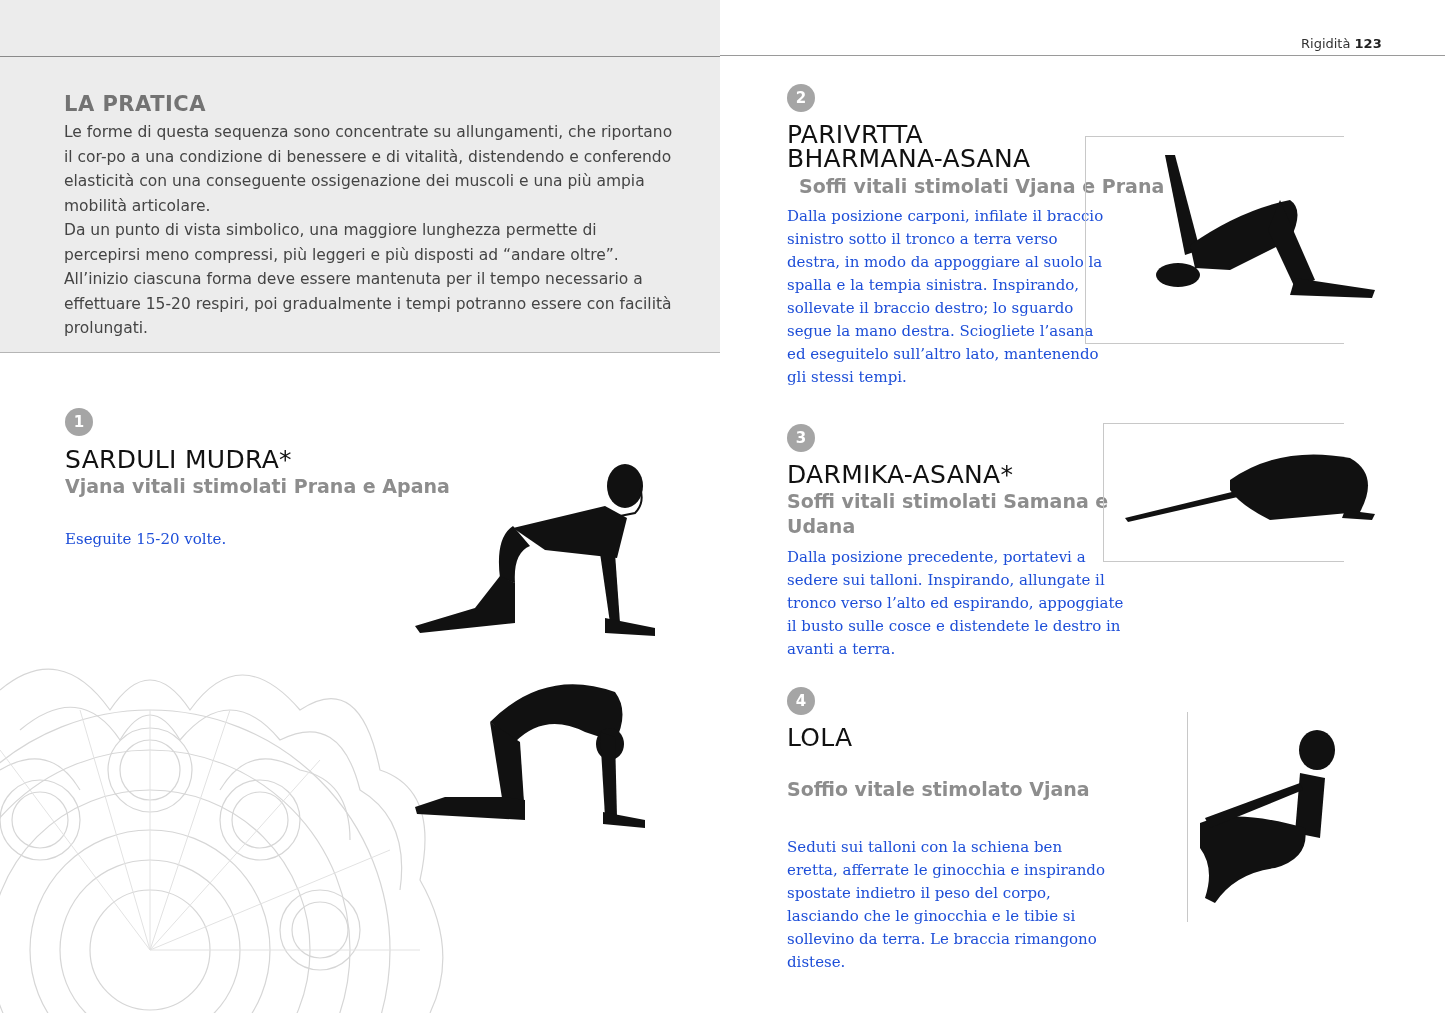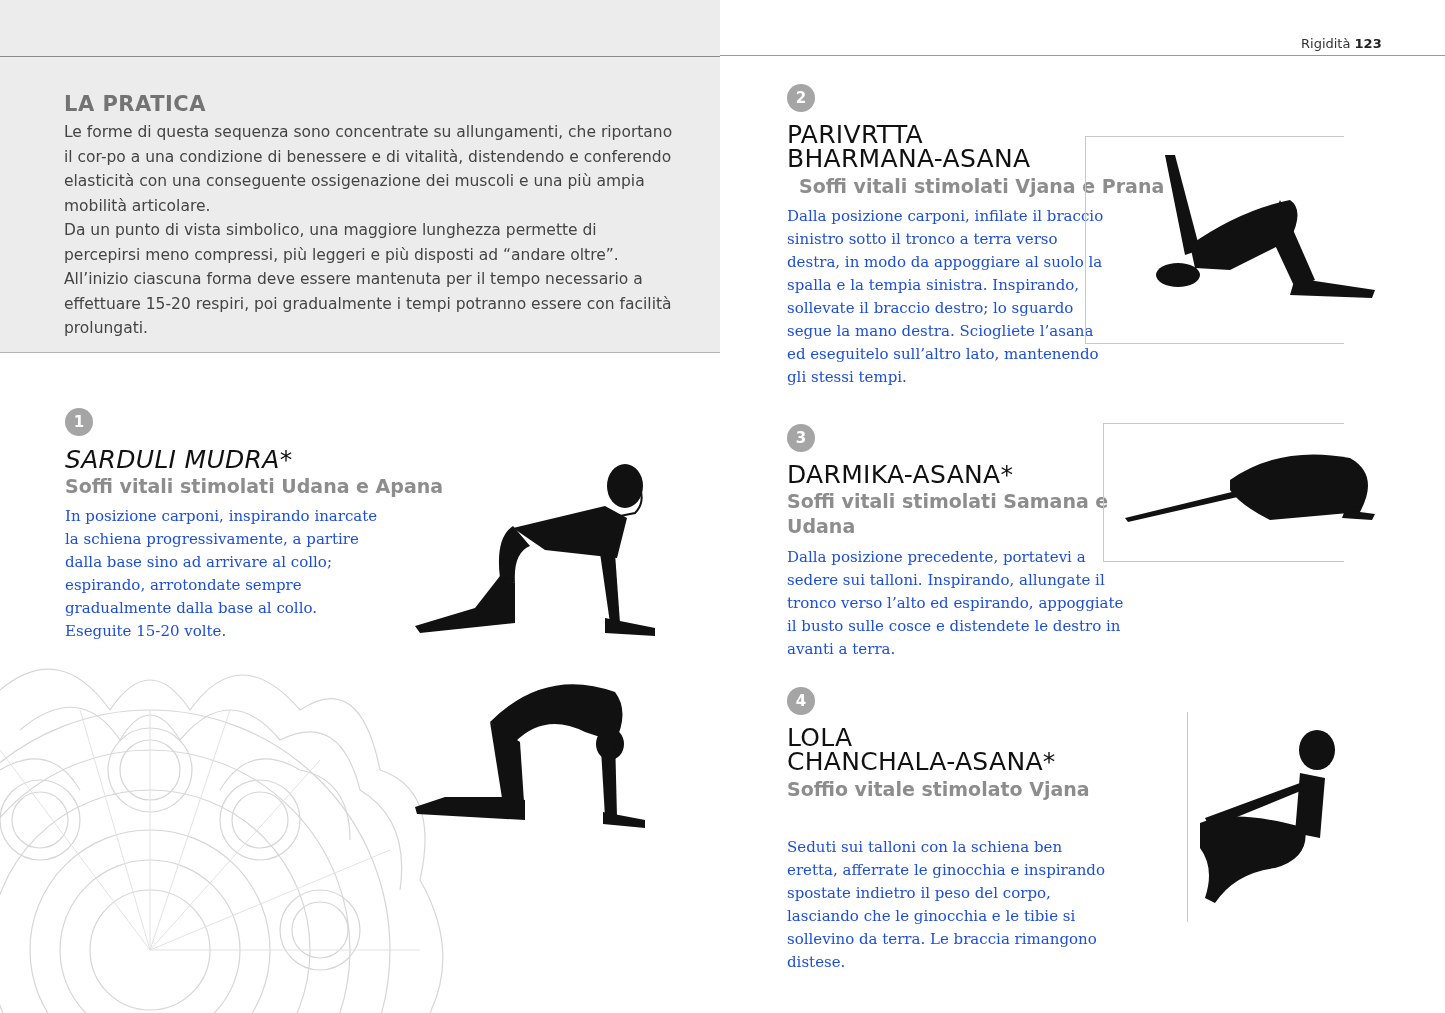--- a/index.html
+++ b/index.html
@@ -82,24 +82,24 @@
       <line x1="150" y1="300" x2="150" y2="60"></line>
       <line x1="150" y1="300" x2="230" y2="60"></line>
       <line x1="150" y1="300" x2="320" y2="110"></line>
       <line x1="150" y1="300" x2="390" y2="200"></line>
       <line x1="150" y1="300" x2="420" y2="300"></line>
     </g>
   </svg>
 </div>
 
 <div class="abs badge" style="left:65px;top:408px;">1</div>
-<div class="abs ex-title" style="left:65px;top:448px;font-style:italic;">SARDULI MUDRA*</div>
-<div class="abs ex-sub" style="left:65px;top:474px;">Soffi vitali stimolati Udana e Apana</div>
+<div class="abs ex-title" style="left:65px;top:448px;">SARDULI MUDRA*</div>
+<div class="abs ex-sub" style="left:65px;top:474px;">Vjana vitali stimolati Prana e Apana</div>
 <div class="abs ex-body" style="left:65px;top:505px;width:322px;">
-  <span>In posizione carponi, inspirando inarcate la schiena progressivamente, a partire dalla base sino ad arrivare al collo; espirando, arrotondate sempre gradualmente dalla base al collo.</span><br>
+  <br>
   <span>Eseguite 15-20 volte.</span>
 </div>
 
 <div class="abs figure" style="left:405px;top:458px;">
   <svg width="260" height="185" viewBox="0 0 260 185">
     <g fill="#111">
       <ellipse cx="220" cy="28" rx="18" ry="22"></ellipse>
       <path d="M200 48 L222 60 L212 100 L140 92 L108 70 Z"></path>
       <path d="M108 68 Q90 80 95 120 L110 125 Q108 95 125 88 Z"></path>
       <path d="M95 118 L70 150 L10 168 L15 175 L110 165 L110 125 Z"></path>
@@ -159,21 +159,20 @@
       <path d="M5 68 L120 40 L122 46 L8 72 Z"></path>
       <path d="M110 30 Q160 -5 230 8 Q260 25 240 62 L150 70 Q120 55 110 40 Z"></path>
       <path d="M225 60 L255 64 L252 70 L222 68 Z"></path>
     </g>
   </svg>
 </div>
 
 <div class="abs badge" style="left:787px;top:687px;">4</div>
 <div class="abs ex-title" style="left:787px;top:726px;">
   <span>LOLA</span><br>
-  <span>CHANCHALA-ASANA*</span>
 </div>
 <div class="abs ex-sub" style="left:787px;top:777px;">Soffio vitale stimolato Vjana</div>
 <div class="abs ex-body" style="left:787px;top:808px;width:322px;margin-top:28px;">Seduti sui talloni con la schiena ben eretta, afferrate le ginocchia e inspirando spostate indietro il peso del corpo, lasciando che le ginocchia e le tibie si sollevino da terra. Le braccia rimangono distese.</div>
 
 <div class="abs" style="left:1187px;top:712px;width:1px;height:210px;background:#c8c8c8;"></div>
 <div class="abs figure" style="left:1195px;top:728px;">
   <svg width="150" height="180" viewBox="0 0 150 180">
     <g fill="#111">
       <ellipse cx="122" cy="22" rx="18" ry="20"></ellipse>
       <path d="M105 45 L130 50 L125 110 L100 105 Z"></path>

